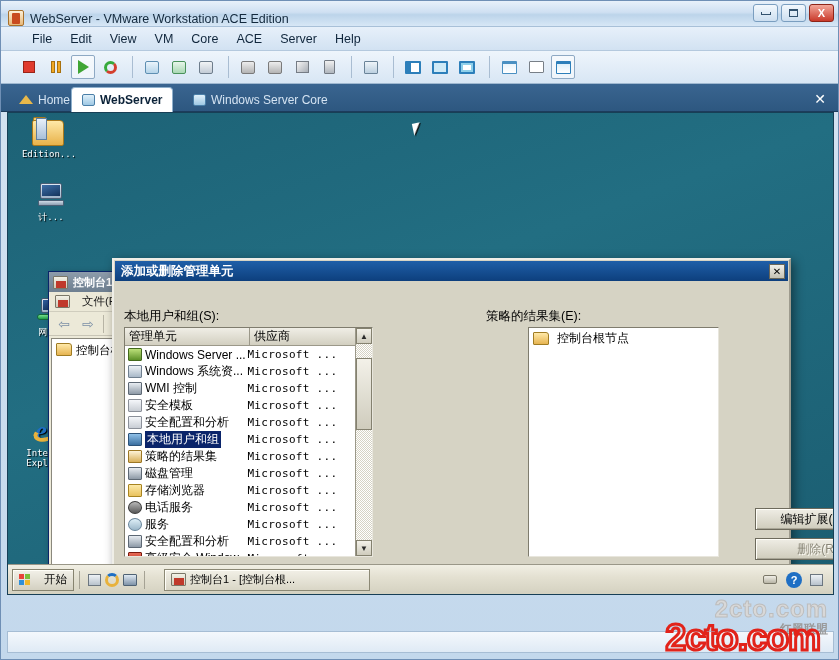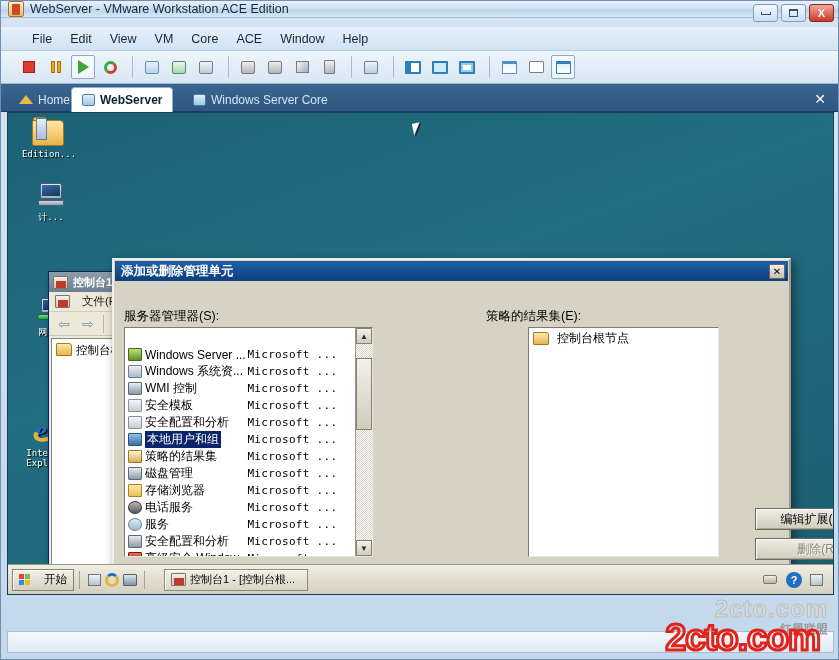--- a/index.html
+++ b/index.html
@@ -14,24 +14,24 @@
   
   #vmware-window {
     position: absolute; left: 0; top: 0;
     width: 839px; height: 660px;
     background: linear-gradient(180deg,#d6e4f2 0%, #c3d8ec 100%);
     border: 1px solid #6f8fb5;
   }
 
   
   #titlebar {
-    position: absolute; left: 0; top: 0; width: 100%; height: 17px;
+    position: absolute; left: 0; top: 0; width: 100%; height: 26px;
     background: linear-gradient(180deg,#e8f1fa 0%,#cfe0f2 45%,#bcd4ea 55%,#d7e7f6 100%);
     border-bottom: 1px solid #a8c0d8;
-    display: flex; align-items: center;
+    display: flex; align-items: flex-end;
   }
   #titlebar .app-icon {
     width: 16px; height: 16px; margin-left: 7px; margin-right: 6px;
     background: linear-gradient(180deg,#fdf0d8,#e8b878);
     border: 1px solid #a8702a; border-radius: 2px; position: relative;
   }
   #titlebar .app-icon:after {
     content:""; position:absolute; left:3px; top:2px; width:8px; height:11px;
     background:#c94b20; border-radius:1px;
   }
@@ -271,21 +271,21 @@
   #start-btn {
     height:22px; display:flex; align-items:center; gap:12px; padding:0 6px;
     background:linear-gradient(180deg,#f3f1e9,#d3d0c1); border:1px solid #86836f;
     box-shadow: inset 1px 1px 0 #fffef8; font-size:11.5px; color:#000;
   }
   .flag-ico { width:13px; height:12px; position:relative; }
   .flag-ico span { position:absolute; width:5px; height:5px; }
   .ql-sep { width:1px; height:18px; background:#a5a294; margin:0 5px; }
   .ql-btn { width:18px; height:18px; display:flex; align-items:center; justify-content:center; }
   #tb-task {
-    margin-left:14px; height:22px; width:144px; display:flex; align-items:center; gap:4px;
+    margin-left:14px; height:22px; width:206px; display:flex; align-items:center; gap:4px;
     padding:0 6px; font-size:11px; color:#000;
     background:linear-gradient(180deg,#f2f0e7,#d9d6c6);
     border:1px solid #8c8975; box-shadow: inset 1px 1px 0 #fffef8;
     white-space:nowrap; overflow:hidden;
   }
   #tray { margin-left:auto; display:flex; align-items:center; gap:8px; padding-right:6px; }
   .tray-ico { width:16px; height:16px; display:flex; align-items:center; justify-content:center; }
 
   
   #vm-status {
@@ -326,21 +326,21 @@
     </div>
   </div>
 
   <div id="menubar">
     <div class="menu-item">File</div>
     <div class="menu-item">Edit</div>
     <div class="menu-item">View</div>
     <div class="menu-item">VM</div>
     <div class="menu-item">Core</div>
     <div class="menu-item">ACE</div>
-    <div class="menu-item">Window</div>
+    <div class="menu-item">Server</div>
     <div class="menu-item">Help</div>
   </div>
 
   <div id="toolbar">
     <div class="tb-btn">
       <span class="sq" style="width:12px;height:12px;background:#e03b2e;border:1px solid #9b2317;"></span>
     </div>
     <div class="tb-btn">
       <span style="display:flex;gap:2px;">
         <i style="display:block;width:4px;height:12px;background:#f0a823;border:1px solid #a8710e;"></i>
@@ -495,23 +495,28 @@
     <div id="dialog">
       <div id="dlg-title">
         <span>添加或删除管理单元</span>
         <span class="spacer"></span>
         <span id="dlg-close">✕</span>
       </div>
 
       <div id="dlg-body">
 
 
-        <div class="fld-label" style="position:absolute;left:10px;top:26px;">服务器管理器(S):</div>
+        <div class="fld-label" style="position:absolute;left:10px;top:26px;">本地用户和组(S):</div>
 
         <div id="avail-list" class="listbox">
+          <div class="lv-header">
+            <div class="col c1">管理单元</div>
+            <div class="col c2">供应商</div>
+            <div class="lv-scrollcap"></div>
+          </div>
           <div class="lv-rows">
 
             <div class="lv-row">
               <span class="name">
                   <i class="li-ico" style="background:linear-gradient(180deg,#bce07a,#5d9128);border:1px solid #446a1c;"></i>
                   <span>Windows Server ...</span>
                 </span>
               <span class="vendor">Microsoft ...</span>
             </div>
 

